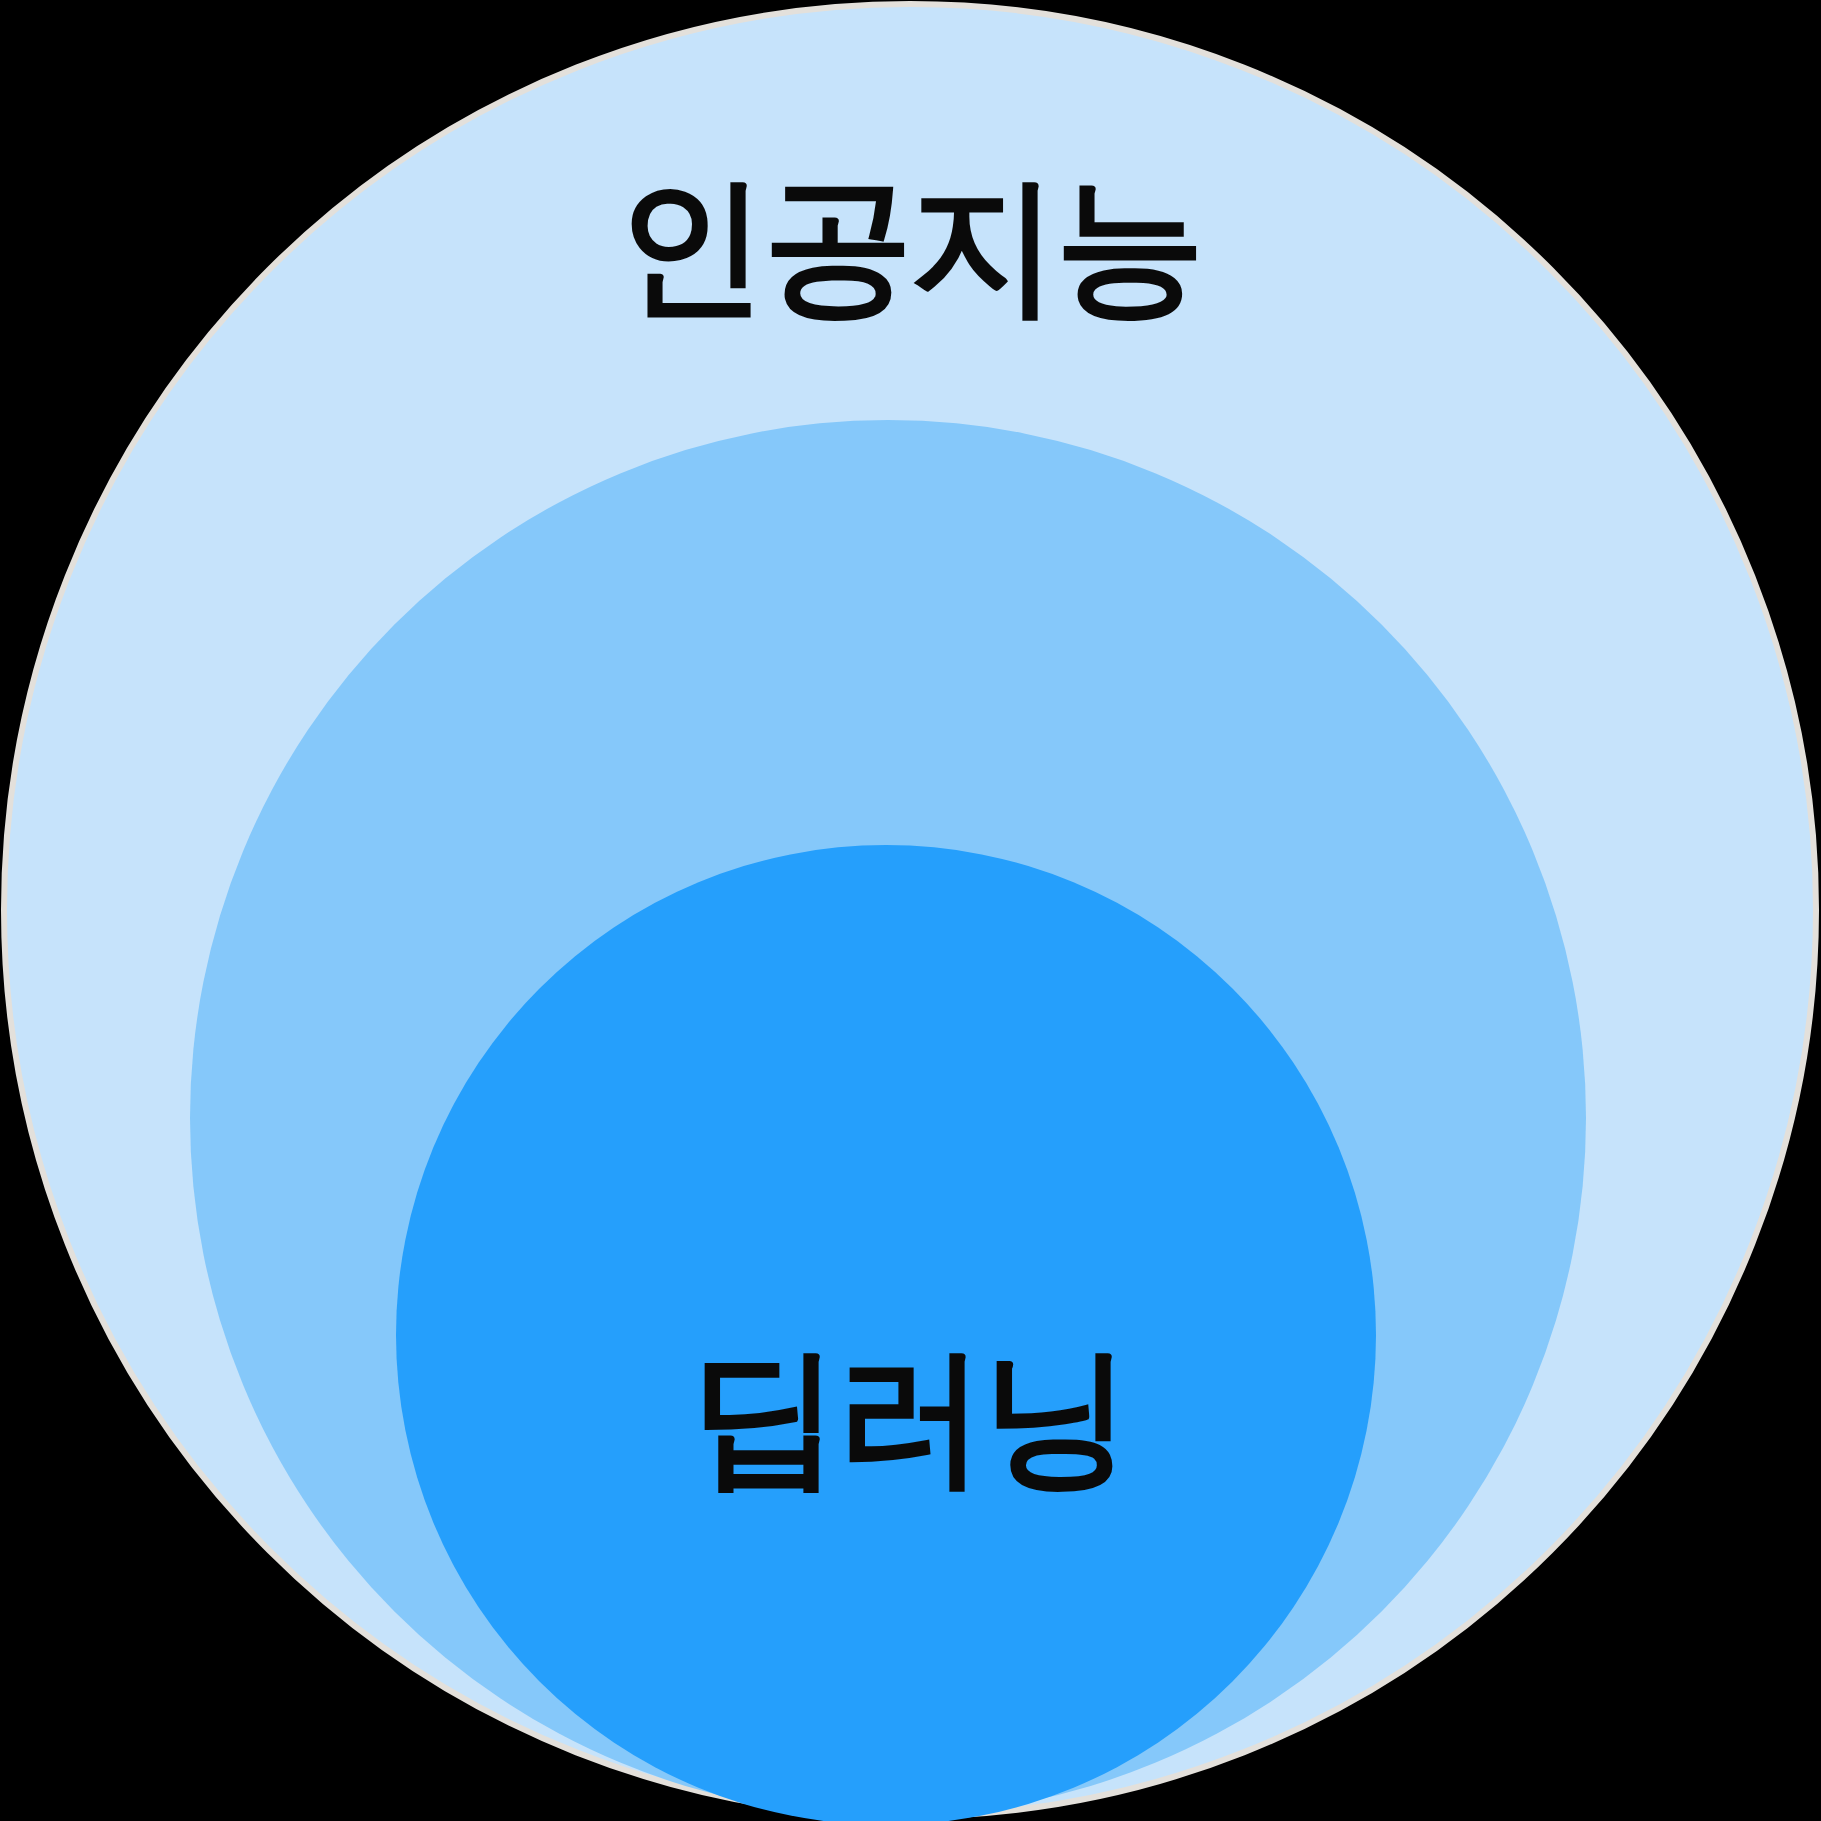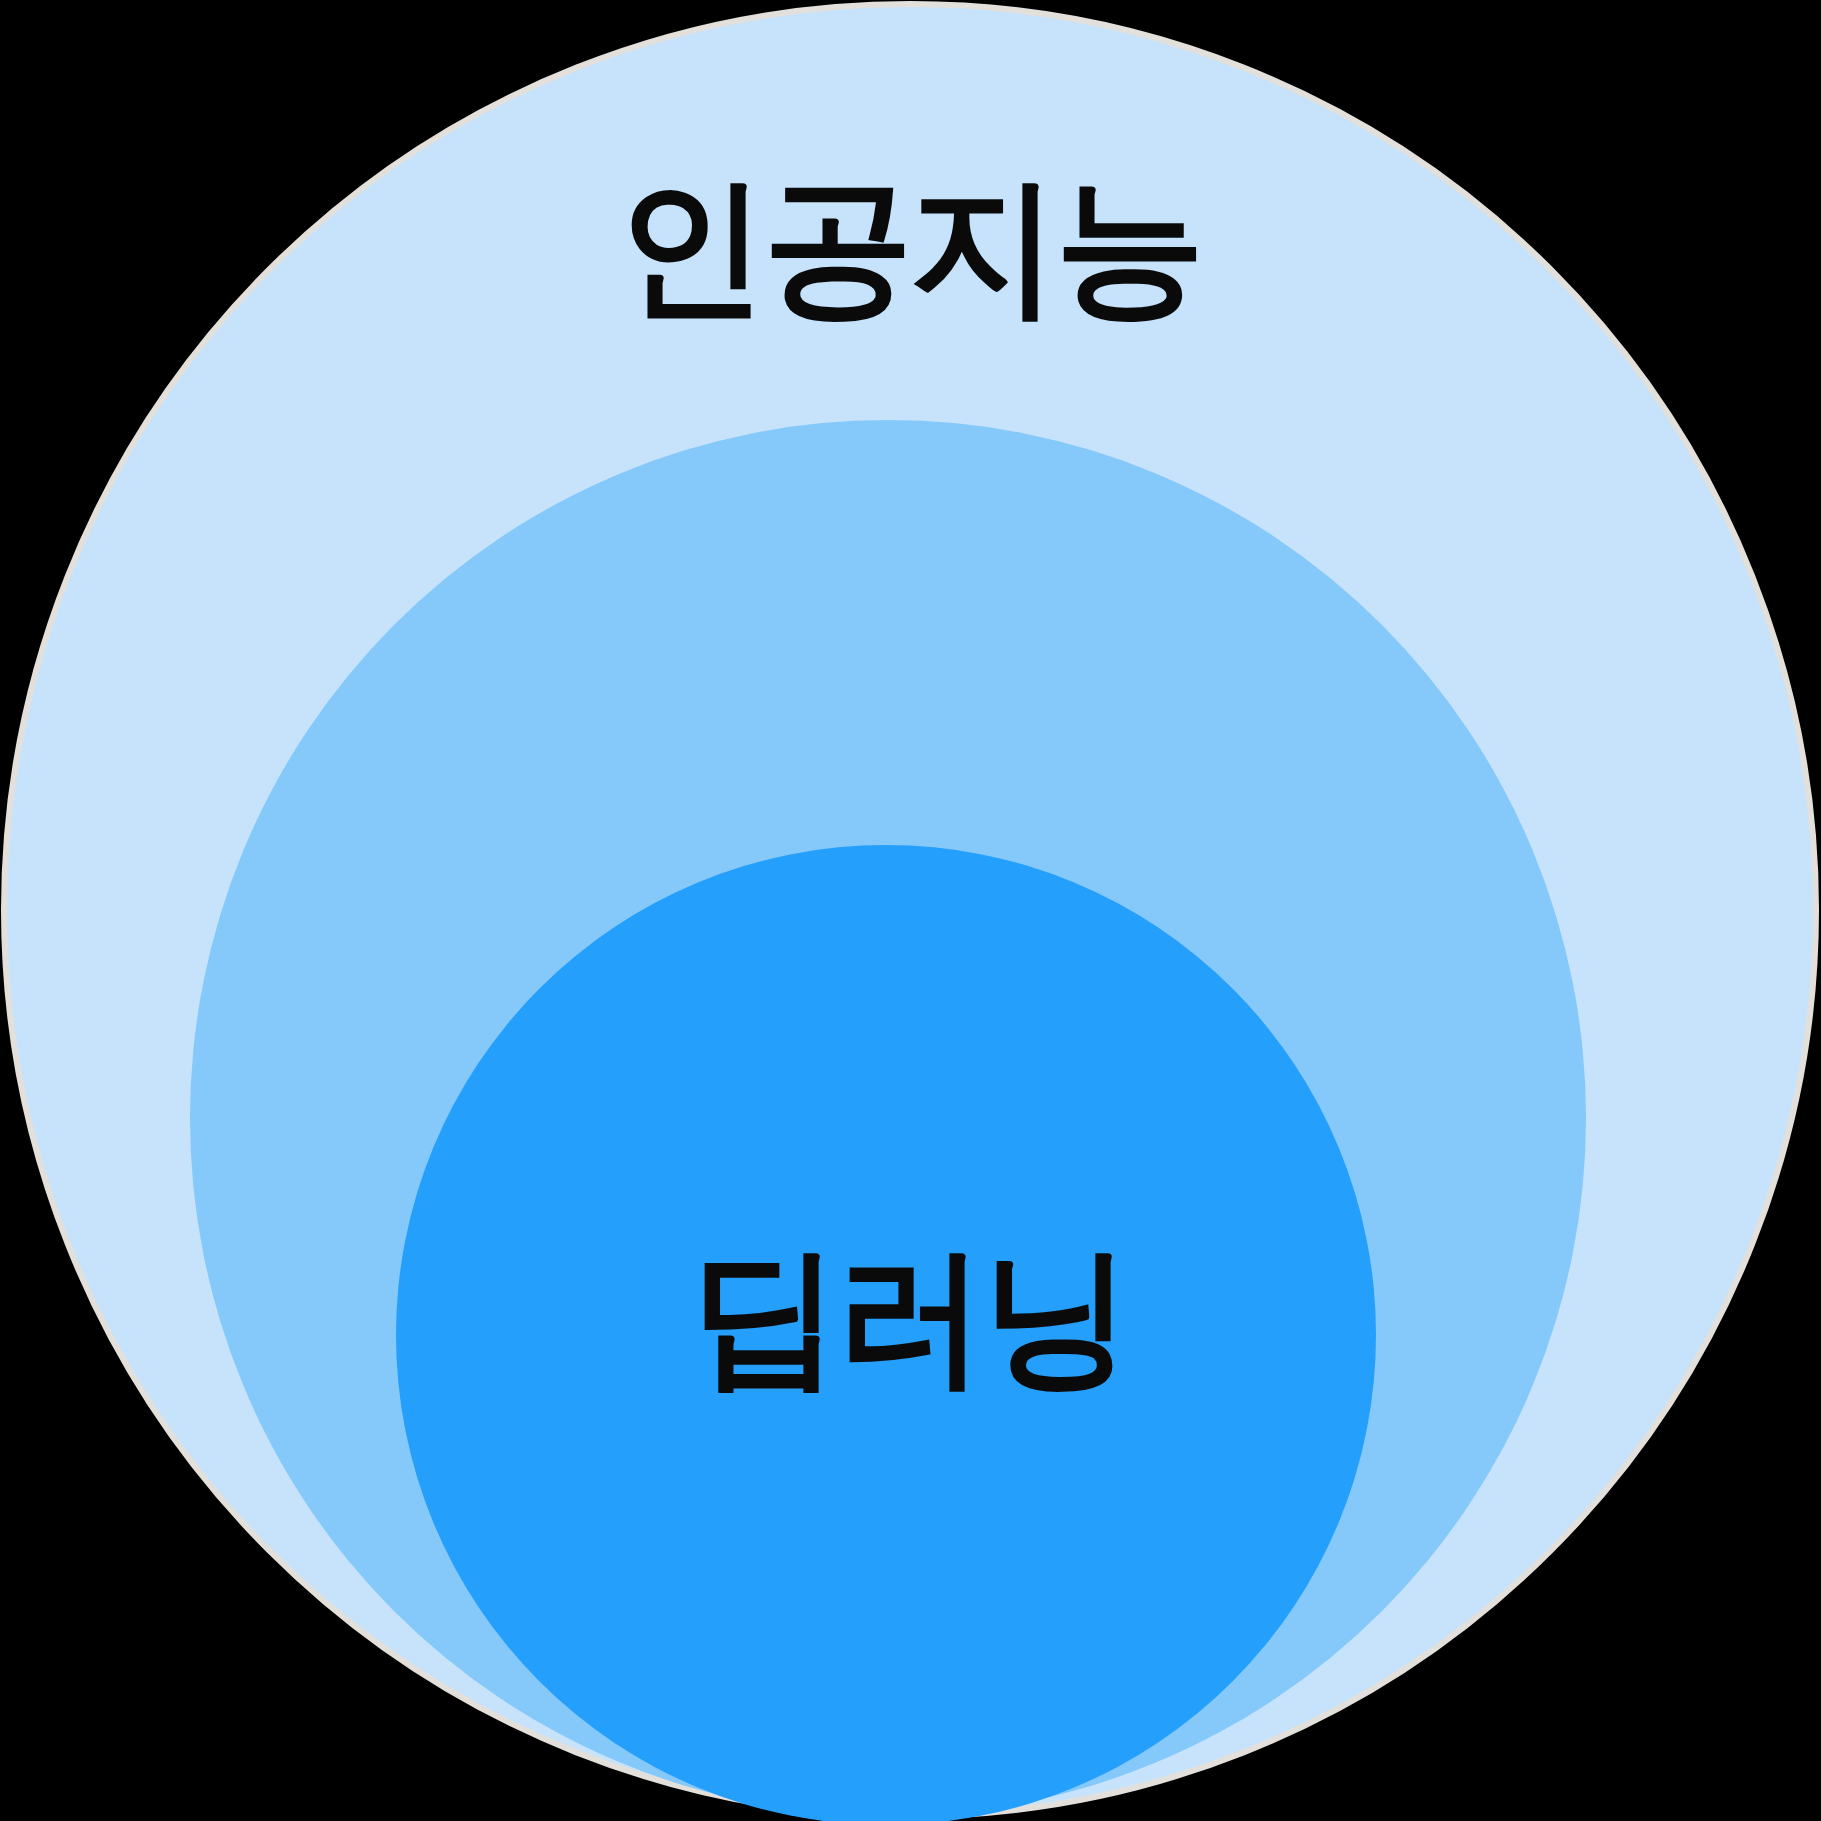--- a/index.html
+++ b/index.html
@@ -42,23 +42,23 @@
   .ring-label {
     position: absolute;
     transform: translate(-50%, -50%);
     font-size: 150px;
     font-weight: 800;
     letter-spacing: -4px;
     white-space: nowrap;
     color: #0a0a0a;
     line-height: 1;
   }
-  .label-ai     { left: 909px; top: 246px; }
+  .label-ai     { left: 909px; top: 246px; font-family: Liberation Serif, serif; }
   .label-ml     { left: 912px; top: 682px; }
-  .label-dl     { left: 909px; top: 1316px; }
+  .label-dl     { left: 909px; top: 1416px; }
 </style>
 </head>
 <body>
 
 <div class="canvas">
 
   <div class="circle circle-outer" style="background-color: rgb(198, 227, 251);"></div>
 
   <div class="circle circle-middle" style="background-color: rgb(133, 200, 250);"></div>
 

